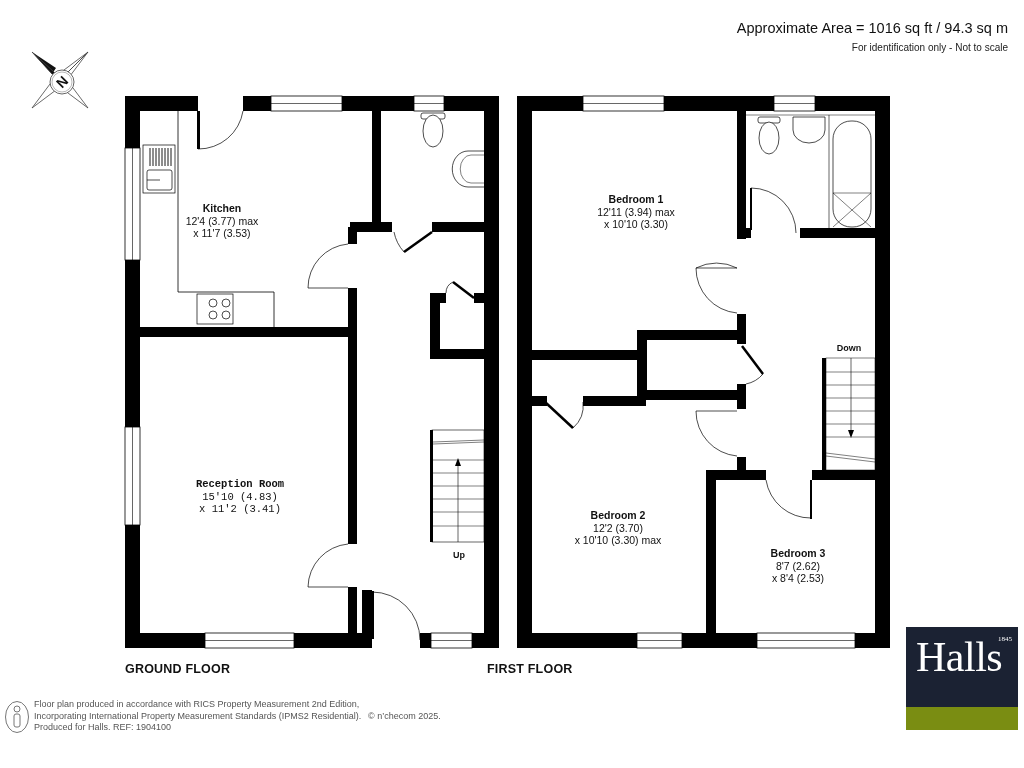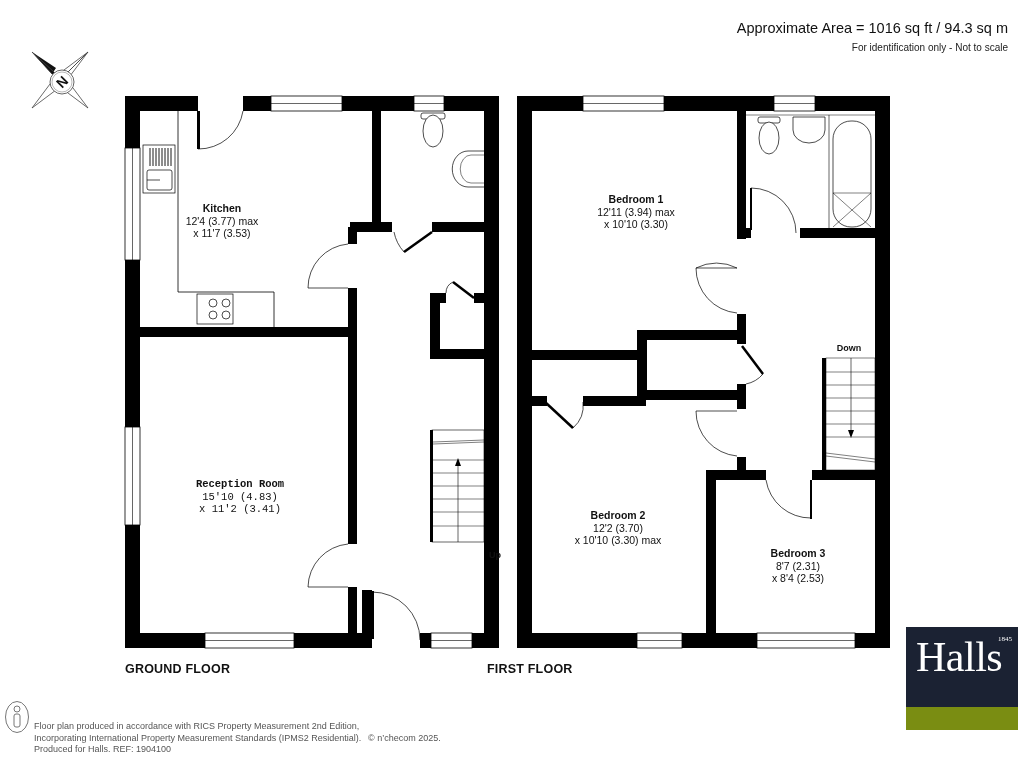--- a/index.html
+++ b/index.html
@@ -6,21 +6,21 @@
     body { width: 1024px; height: 768px; position: relative; overflow: hidden; font-family: "Liberation Sans", sans-serif; color: #111; }
     .abs { position: absolute; }
     #area-title { right: 16px; top: 20px; font-size: 14.5px; color: #111; white-space: nowrap; }
     #area-note { right: 16px; top: 42px; font-size: 10px; color: #222; white-space: nowrap; }
     svg#plan { position: absolute; left: 0; top: 0; width: 1024px; height: 768px; }
     .label { position: absolute; text-align: center; font-size: 10.5px; line-height: 12.5px; color: #111; transform: translateX(-50%); white-space: nowrap; }
     .label .name { font-weight: bold; display: block; }
     .label span { display: block; }
     .small-bold { position: absolute; font-size: 9px; font-weight: bold; transform: translateX(-50%); }
     .floor-title { position: absolute; font-size: 12.5px; font-weight: bold; letter-spacing: 0.2px; }
-    #footer { left: 34px; top: 699px; font-size: 9px; line-height: 11.5px; color: #555; margin-top: 22px; }
+    #footer { left: 34px; top: 699px; font-size: 9px; line-height: 11.5px; color: #555; }
     #footer .copy { position: absolute; left: 334px; top: 11.5px; white-space: nowrap; }
     #footer-icon { left: 4px; top: 700px; width: 26px; height: 34px; }
     #logo { left: 906px; top: 627px; width: 133px; height: 103px; }
     #logo .top { position: absolute; left: 0; top: 0; width: 112px; height: 80px; background: #1b2233; }
     #logo .bottom { position: absolute; left: 0; top: 80px; width: 112px; height: 23px; background: #7a8d12; }
     #logo .word { position: absolute; left: 10px; top: 6px; font-family: "Liberation Serif", serif; font-size: 42px; color: #ffffff; letter-spacing: -0.5px; }
     #logo .year { position: absolute; left: 92px; top: 8px; font-family: "Liberation Serif", serif; font-size: 7px; color: #ffffff; }
   </style>
 </head>
 <body>
@@ -245,35 +245,35 @@
 <div class="label" style="left:222px; top:202px;">
   <span class="name">Kitchen</span>
   <span>12'4 (3.77) max</span>
   <span>x 11'7 (3.53)</span>
 </div>
 <div class="label" style="left:240px; top:478px;font-family:Liberation Mono, monospace;">
   <span class="name">Reception Room</span>
   <span>15'10 (4.83)</span>
   <span>x 11'2 (3.41)</span>
 </div>
-<div class="small-bold" style="left:459px; top:550px;margin-left:36px;">Up</div>
+<div class="small-bold" style="left:459px; top:550px;">Up</div>
 
 <div class="label" style="left:636px; top:193px;">
   <span class="name">Bedroom 1</span>
   <span>12'11 (3.94) max</span>
   <span>x 10'10 (3.30)</span>
 </div>
 <div class="label" style="left:618px; top:509px;">
   <span class="name">Bedroom 2</span>
   <span>12'2 (3.70)</span>
   <span>x 10'10 (3.30) max</span>
 </div>
 <div class="label" style="left:798px; top:547px;">
   <span class="name">Bedroom 3</span>
-  <span>8'7 (2.31)</span>
+  <span>8'7 (2.62)</span>
   <span>x 8'4 (2.53)</span>
 </div>
 <div class="small-bold" style="left:849px; top:343px;">Down</div>
 
 <div class="floor-title" style="left:125px; top:662px;">GROUND FLOOR</div>
 <div class="floor-title" style="left:487px; top:662px;">FIRST FLOOR</div>
 
 <svg id="footer-icon" class="abs" viewBox="0 0 26 34">
   <ellipse cx="13" cy="17" rx="11.5" ry="15.5" fill="none" stroke="#777" stroke-width="1"></ellipse>
   <circle cx="13" cy="9" r="3" fill="none" stroke="#777" stroke-width="1"></circle>

